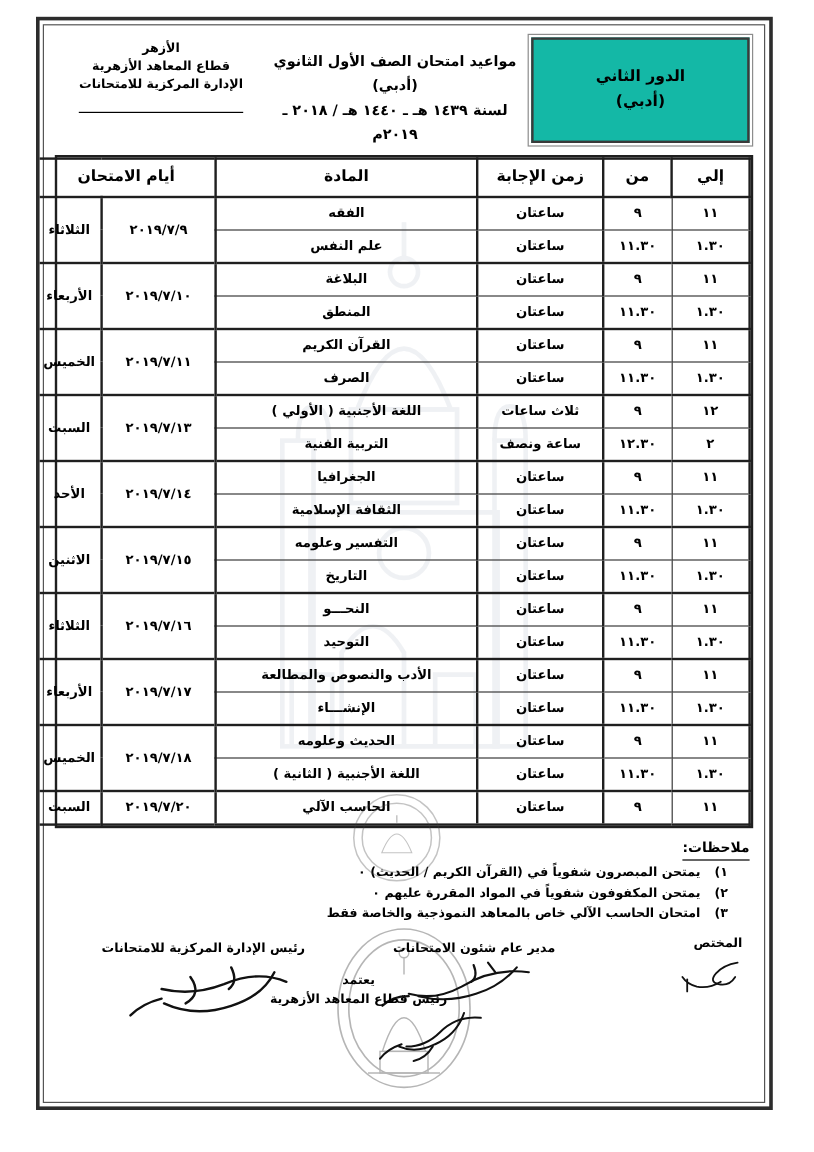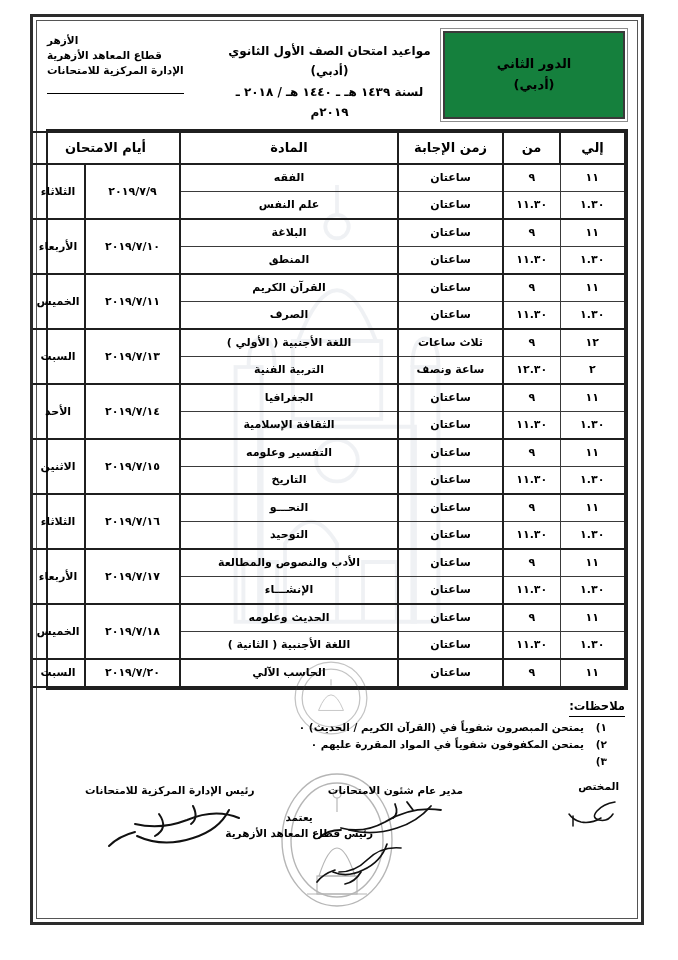--- a/index.html
+++ b/index.html
@@ -41,21 +41,21 @@
   
   .header{
     position:relative;z-index:2;
     display:flex;
     align-items:stretch;
     padding:8px 10px 4px 10px;
     min-height:76px;
   }
   .org-block{
     width:175px;
-    text-align:left;
+    text-align:center;
     font-size:10.5px;
     line-height:1.45;
     font-weight:bold;
     padding-top:4px;
   }
   .org-block .u{
     display:inline-block;
     border-bottom:1px solid #000;
     padding-bottom:14px;
   }
@@ -72,21 +72,21 @@
     border:2px solid #3a3a3a;
     box-shadow:0 0 0 2px #fff, 0 0 0 3px #8d8d8d;
     display:flex;
     flex-direction:column;
     align-items:center;
     justify-content:center;
     font-size:13px;
     font-weight:bold;
     line-height:1.6;
     margin:2px 2px 4px 6px;
-    background:#15803d;
+    background:#14b8a6;
   }
 
   
   .tbl-wrap{
     position:relative;z-index:2;
     margin:2px 9px 0 9px;
     border:2px solid #1f1f1f;
   }
   table{
     width:100%;
@@ -384,20 +384,21 @@
           <div class="note-row">
             <span class="note-num">١)</span>
             <span>يمتحن المبصرون شفوياً في (القرآن الكريم / الحديث) ٠</span>
           </div>
           <div class="note-row">
             <span class="note-num">٢)</span>
             <span>يمتحن المكفوفون شفوياً في المواد المقررة عليهم ٠</span>
           </div>
           <div class="note-row">
             <span class="note-num">٣)</span>
+            <span>امتحان الحاسب الآلي خاص بالمعاهد النموذجية والخاصة فقط</span>
           </div>
         </div>
       <div class="stamp-notes">
         <svg viewBox="0 0 100 100" xmlns="http://www.w3.org/2000/svg" fill="none" stroke="#3d3d3d" stroke-width="1.6">
           <circle cx="50" cy="50" r="46"></circle>
           <circle cx="50" cy="50" r="37"></circle>
           <path d="M34 66 q16 -40 32 0 z" stroke-width="1.2"></path>
           <path d="M50 26 v8"></path>
         </svg>
       </div>

